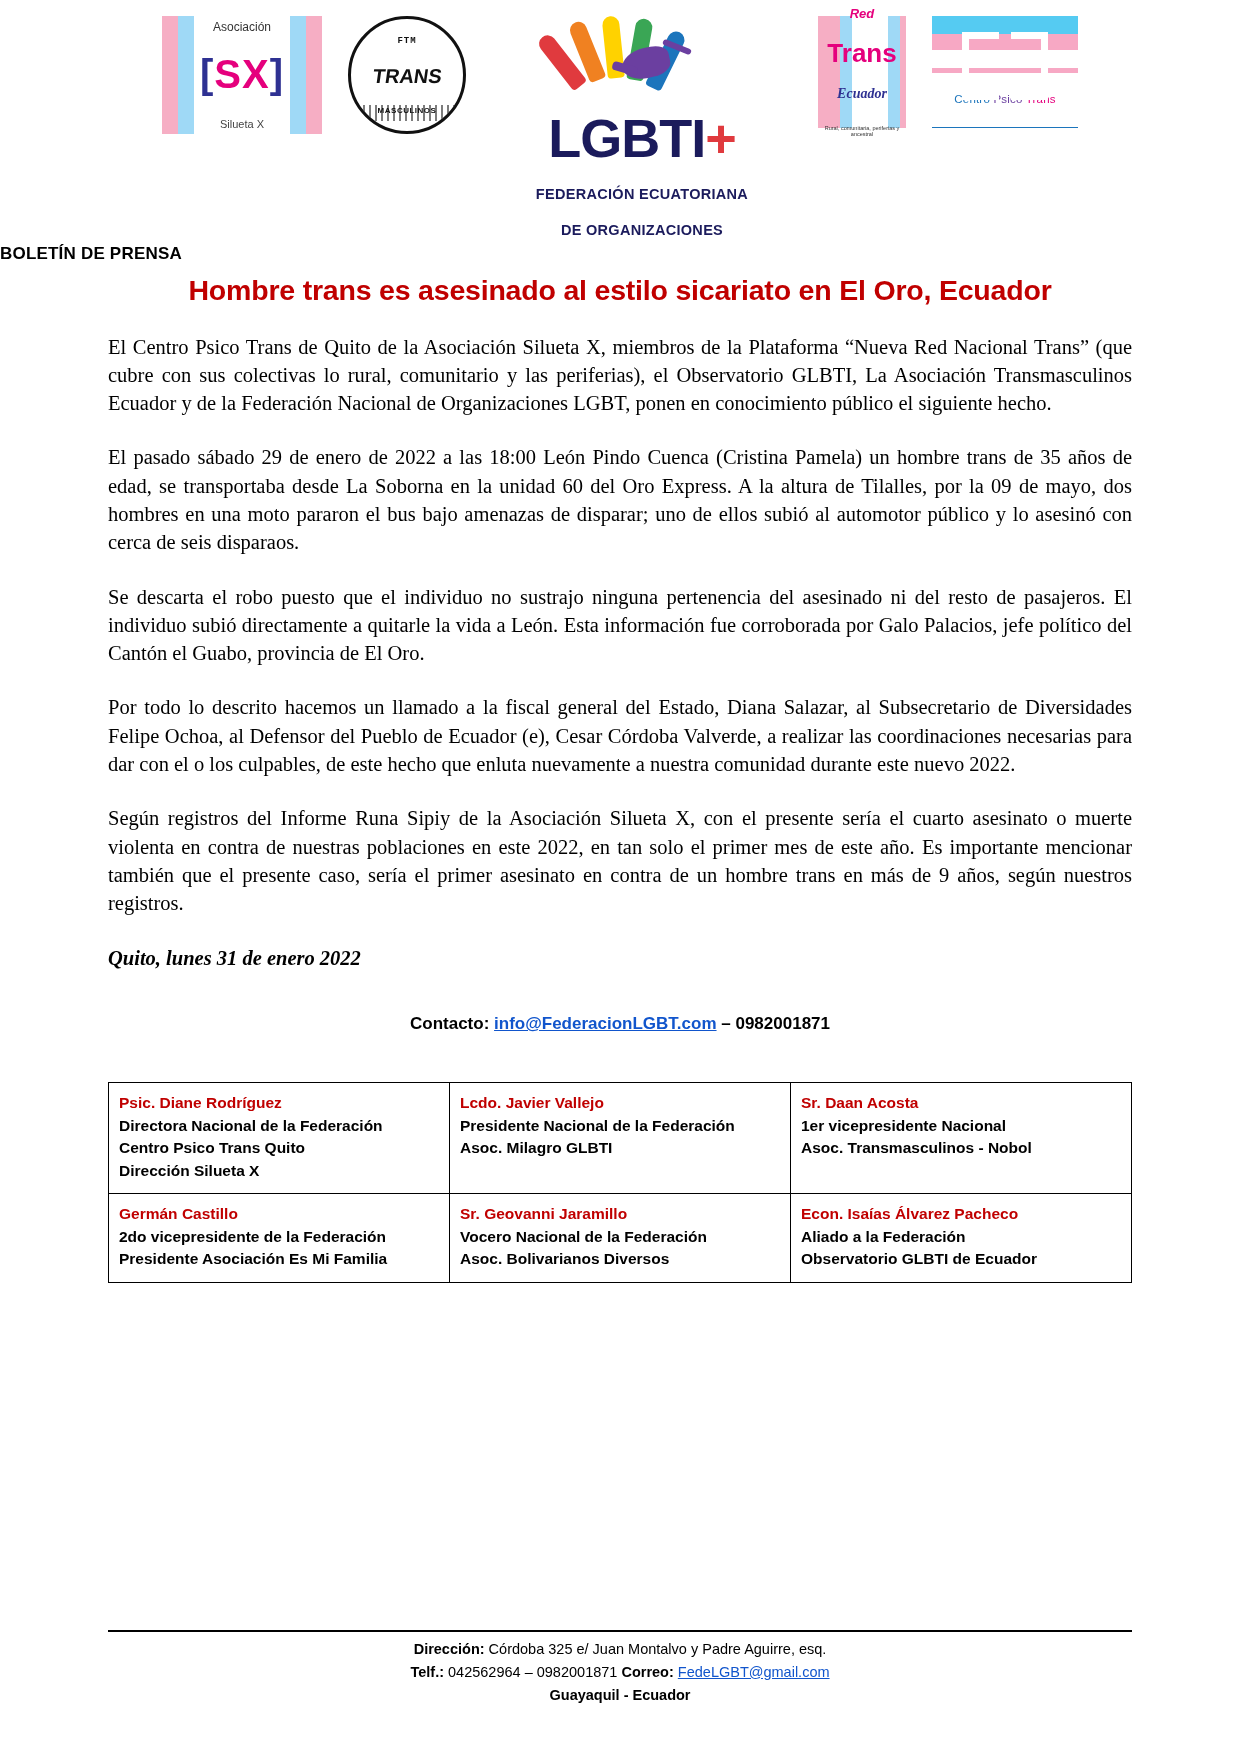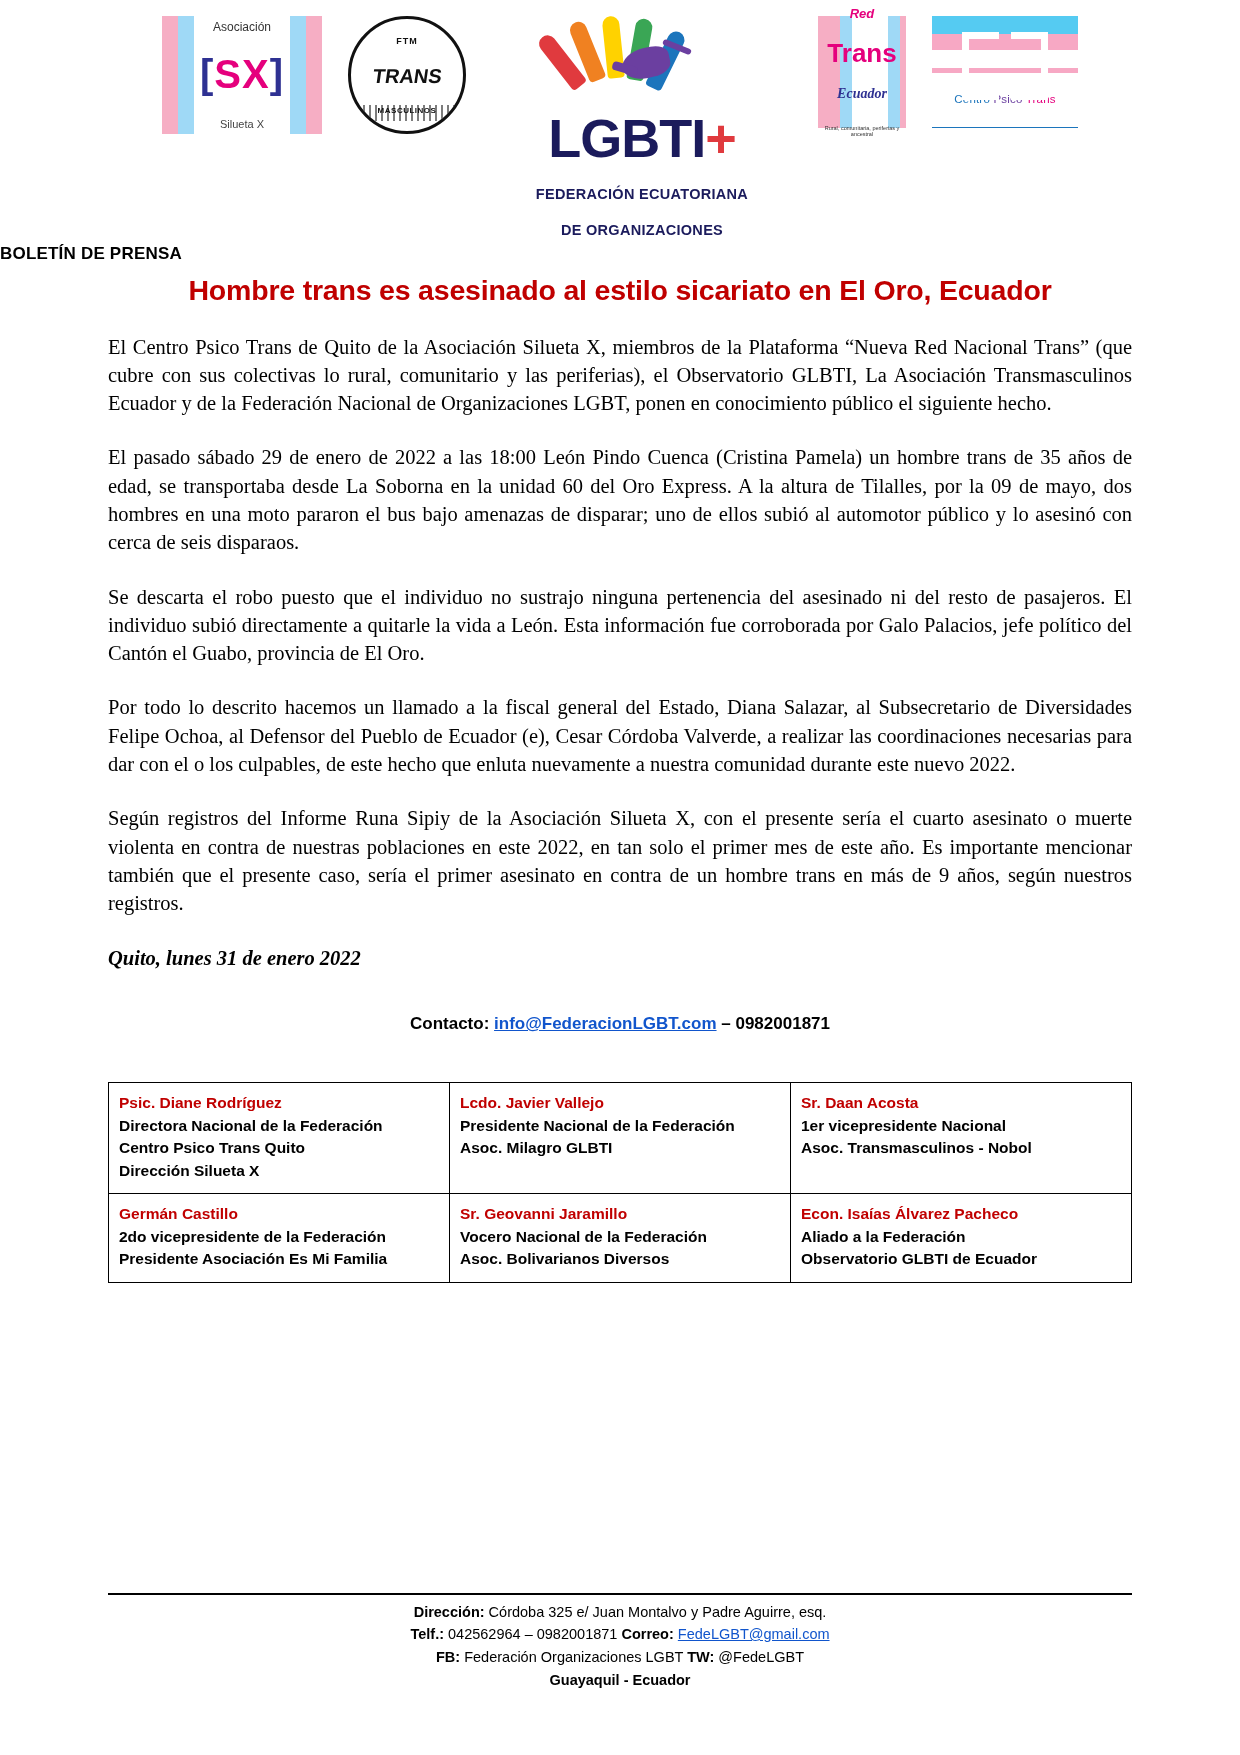--- a/index.html
+++ b/index.html
@@ -76,21 +76,21 @@
     border: 3px solid #111;
     background: #fff;
     display: flex;
     flex-direction: column;
     align-items: center;
     justify-content: center;
     overflow: hidden;
     position: relative;
   }
   .logo-transmasc .tm-ftm {
-    font-family: Liberation Sans, sans-serif;
+    font-family: Liberation Mono, monospace;
     font-size: 9px;
     font-weight: bold;
     letter-spacing: 1px;
     color: #111;
   }
   .logo-transmasc .tm-word {
     font-family: "Liberation Sans", sans-serif;
     font-size: 20px;
     font-weight: bold;
     color: #111;
@@ -350,21 +350,21 @@
     font-weight: bold;
   }
   .sig-name { color: #c00000; }
   .sig-line { color: #000; }
 
   
   .footer {
     position: absolute;
     left: 108px;
     right: 108px;
-    bottom: 67px;
+    bottom: 52px;
   }
   .footer-rule {
     border-top: 2px solid #000;
     margin-bottom: 6px;
   }
   .footer-text {
     text-align: center;
     font-family: "Liberation Sans", sans-serif;
     font-size: 14.5px;
     line-height: 1.55;
@@ -518,23 +518,17 @@
       <div>
         <b>Dirección:</b>
         <span>Córdoba 325 e/ Juan Montalvo y Padre Aguirre, esq.</span>
       </div>
       <div>
         <b>Telf.:</b>
         <span>042562964 – 0982001871</span>
         <b>Correo:</b>
         <a class="mail" href="#">FedeLGBT@gmail.com</a>
       </div>
-      <div>
-        <b>FB:</b>
-        <span>Federación Organizaciones LGBT</span>
-        <b>TW:</b>
-        <span>@FedeLGBT</span>
-      </div>
     </div>
     <div class="footer-city">Guayaquil - Ecuador</div>
   </div>
 
 </div>
 
 </body></html>

